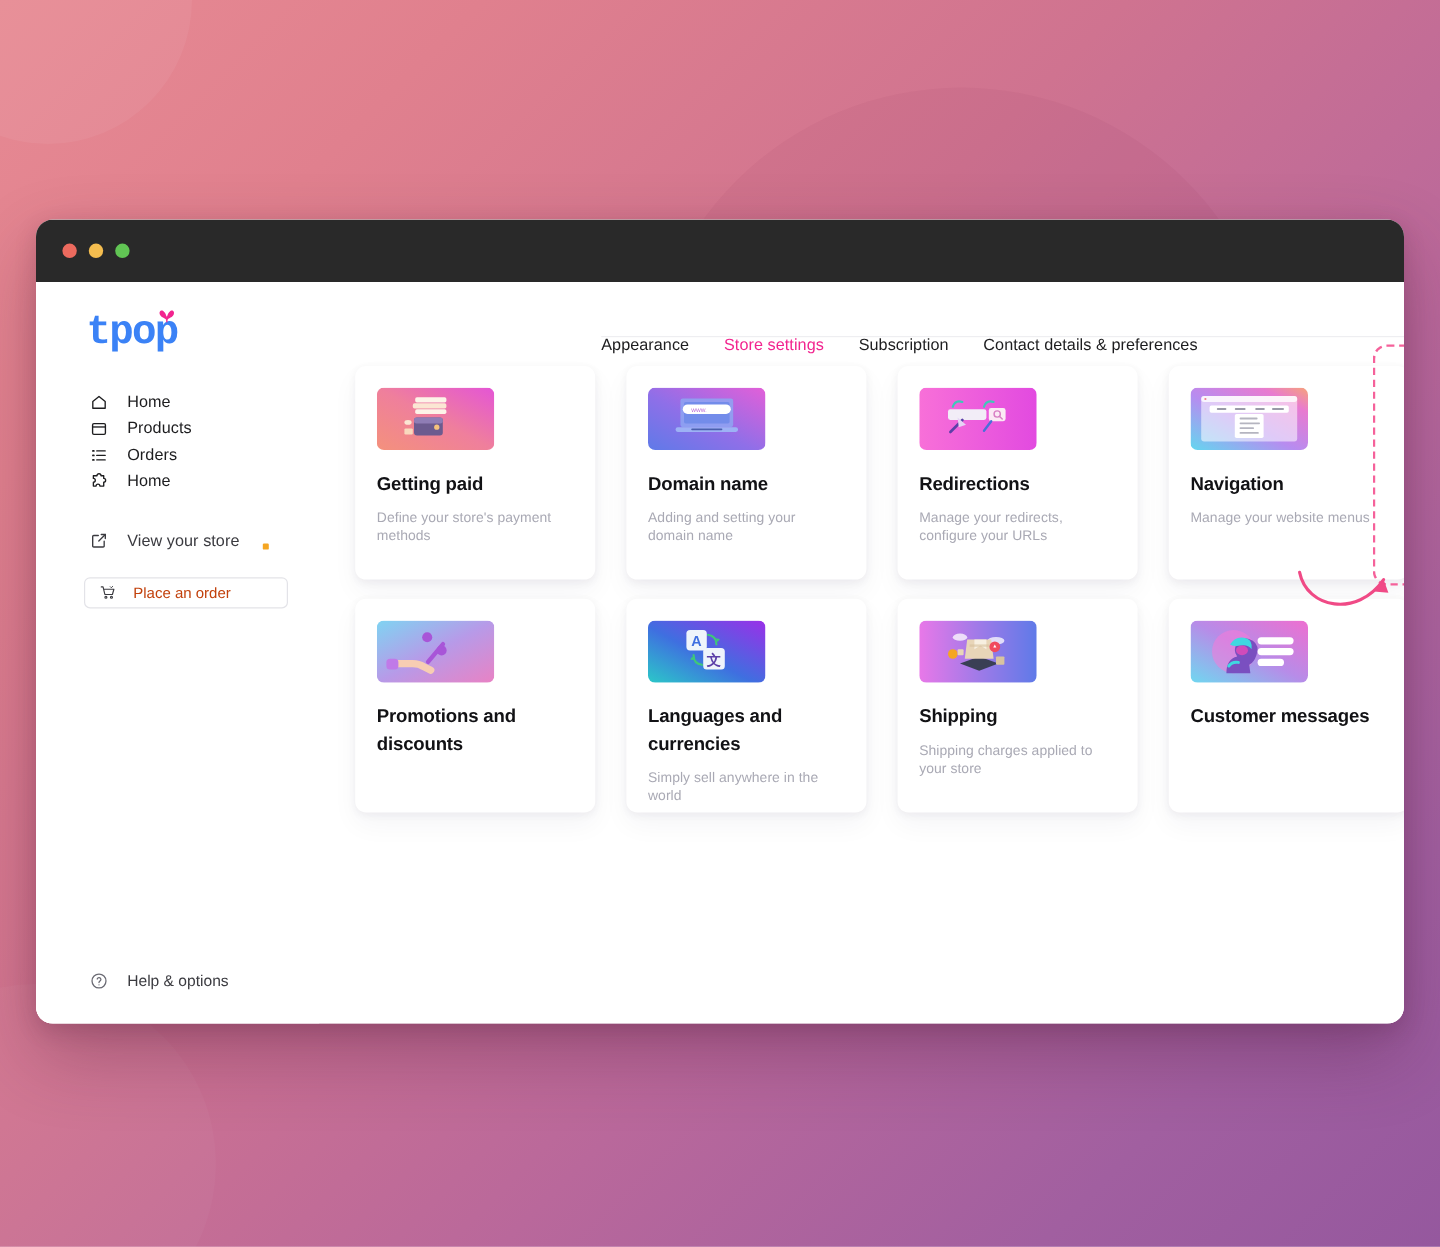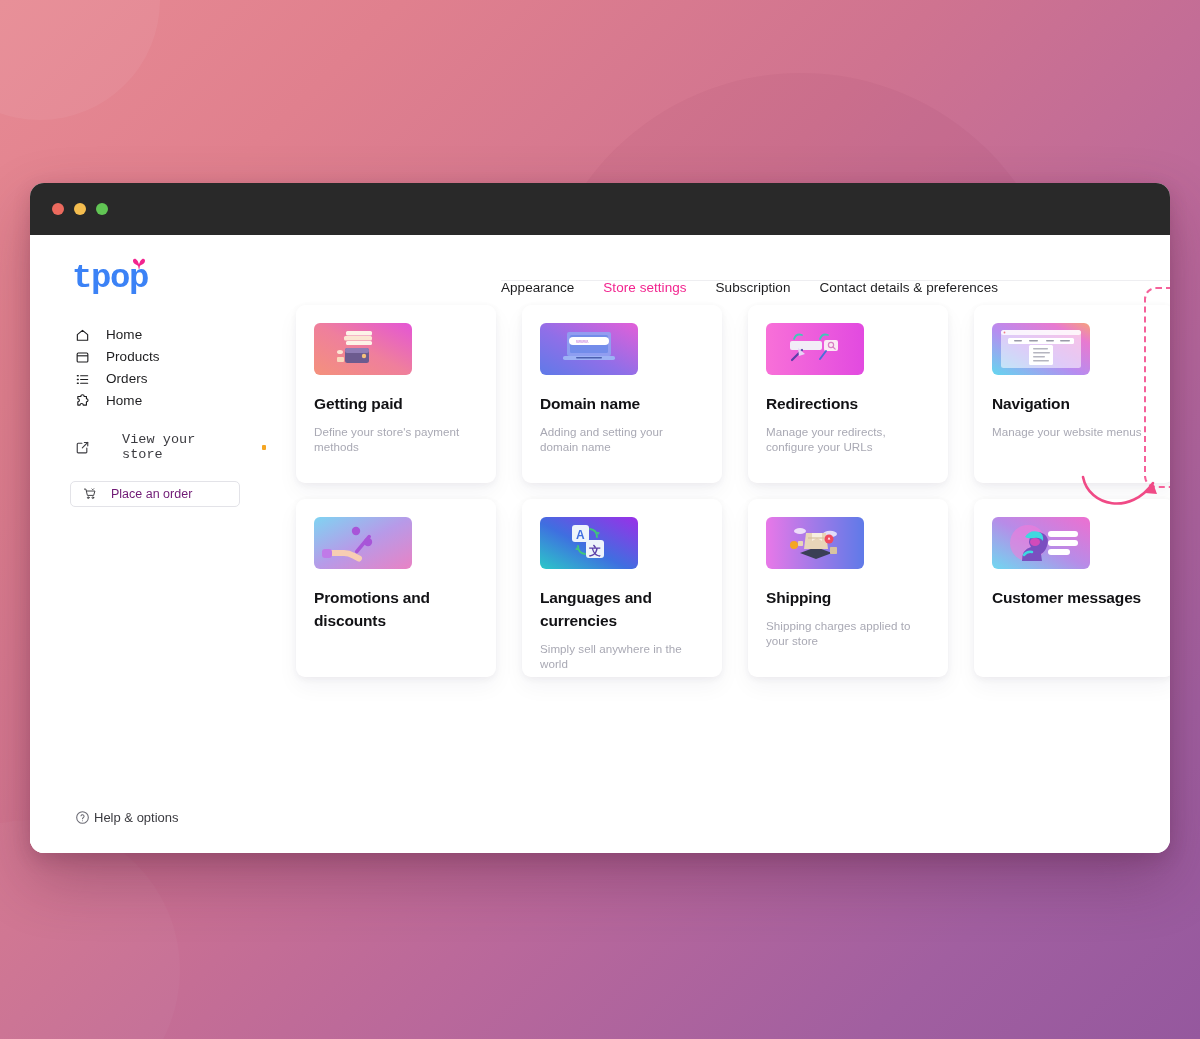--- a/index.html
+++ b/index.html
@@ -153,26 +153,25 @@
     color: #1d1d1f;
     letter-spacing: 0.05px;
   }
   .nav-item.active .nav-label { color: #f2248f; }
   .nav-item.active .nav-icon  { color: #f2248f; }
 
   .nav-spacer { height: 21px; }
 
   .store-link {
     display: flex;
-    align-items: center;
-    gap: 32px;
+    align-items: flex-end;
+    gap: 16px;
     padding: 0 0 0 44px;
     height: 22px;
     cursor: pointer;
-    font-family: Liberation Mono, monospace;
   }
   .store-link .nav-label { color: #3b3b40; }
   .store-dot {
     width: 5px;
     height: 5px;
     border-radius: 1px;
     background: #f5a623;
     margin-left: 3px;
   }
 
@@ -184,31 +183,31 @@
     border-radius: 5px;
     background: #fff;
     display: flex;
     align-items: center;
     gap: 13px;
     padding-left: 11px;
     cursor: pointer;
   }
   .order-btn-label {
     font-size: 12.5px;
-    color: #701a75;
+    color: #c2410c;
   }
 
   .sidebar-footer {
     margin-top: auto;
     padding: 0 0 28px 44px;
   }
   .help-row {
     display: flex;
     align-items: center;
-    gap: 4px;
+    gap: 16px;
     cursor: pointer;
   }
   .help-label {
     font-size: 13px;
     color: #3b3b40;
   }
 
   
   .main {
     flex: 1;

